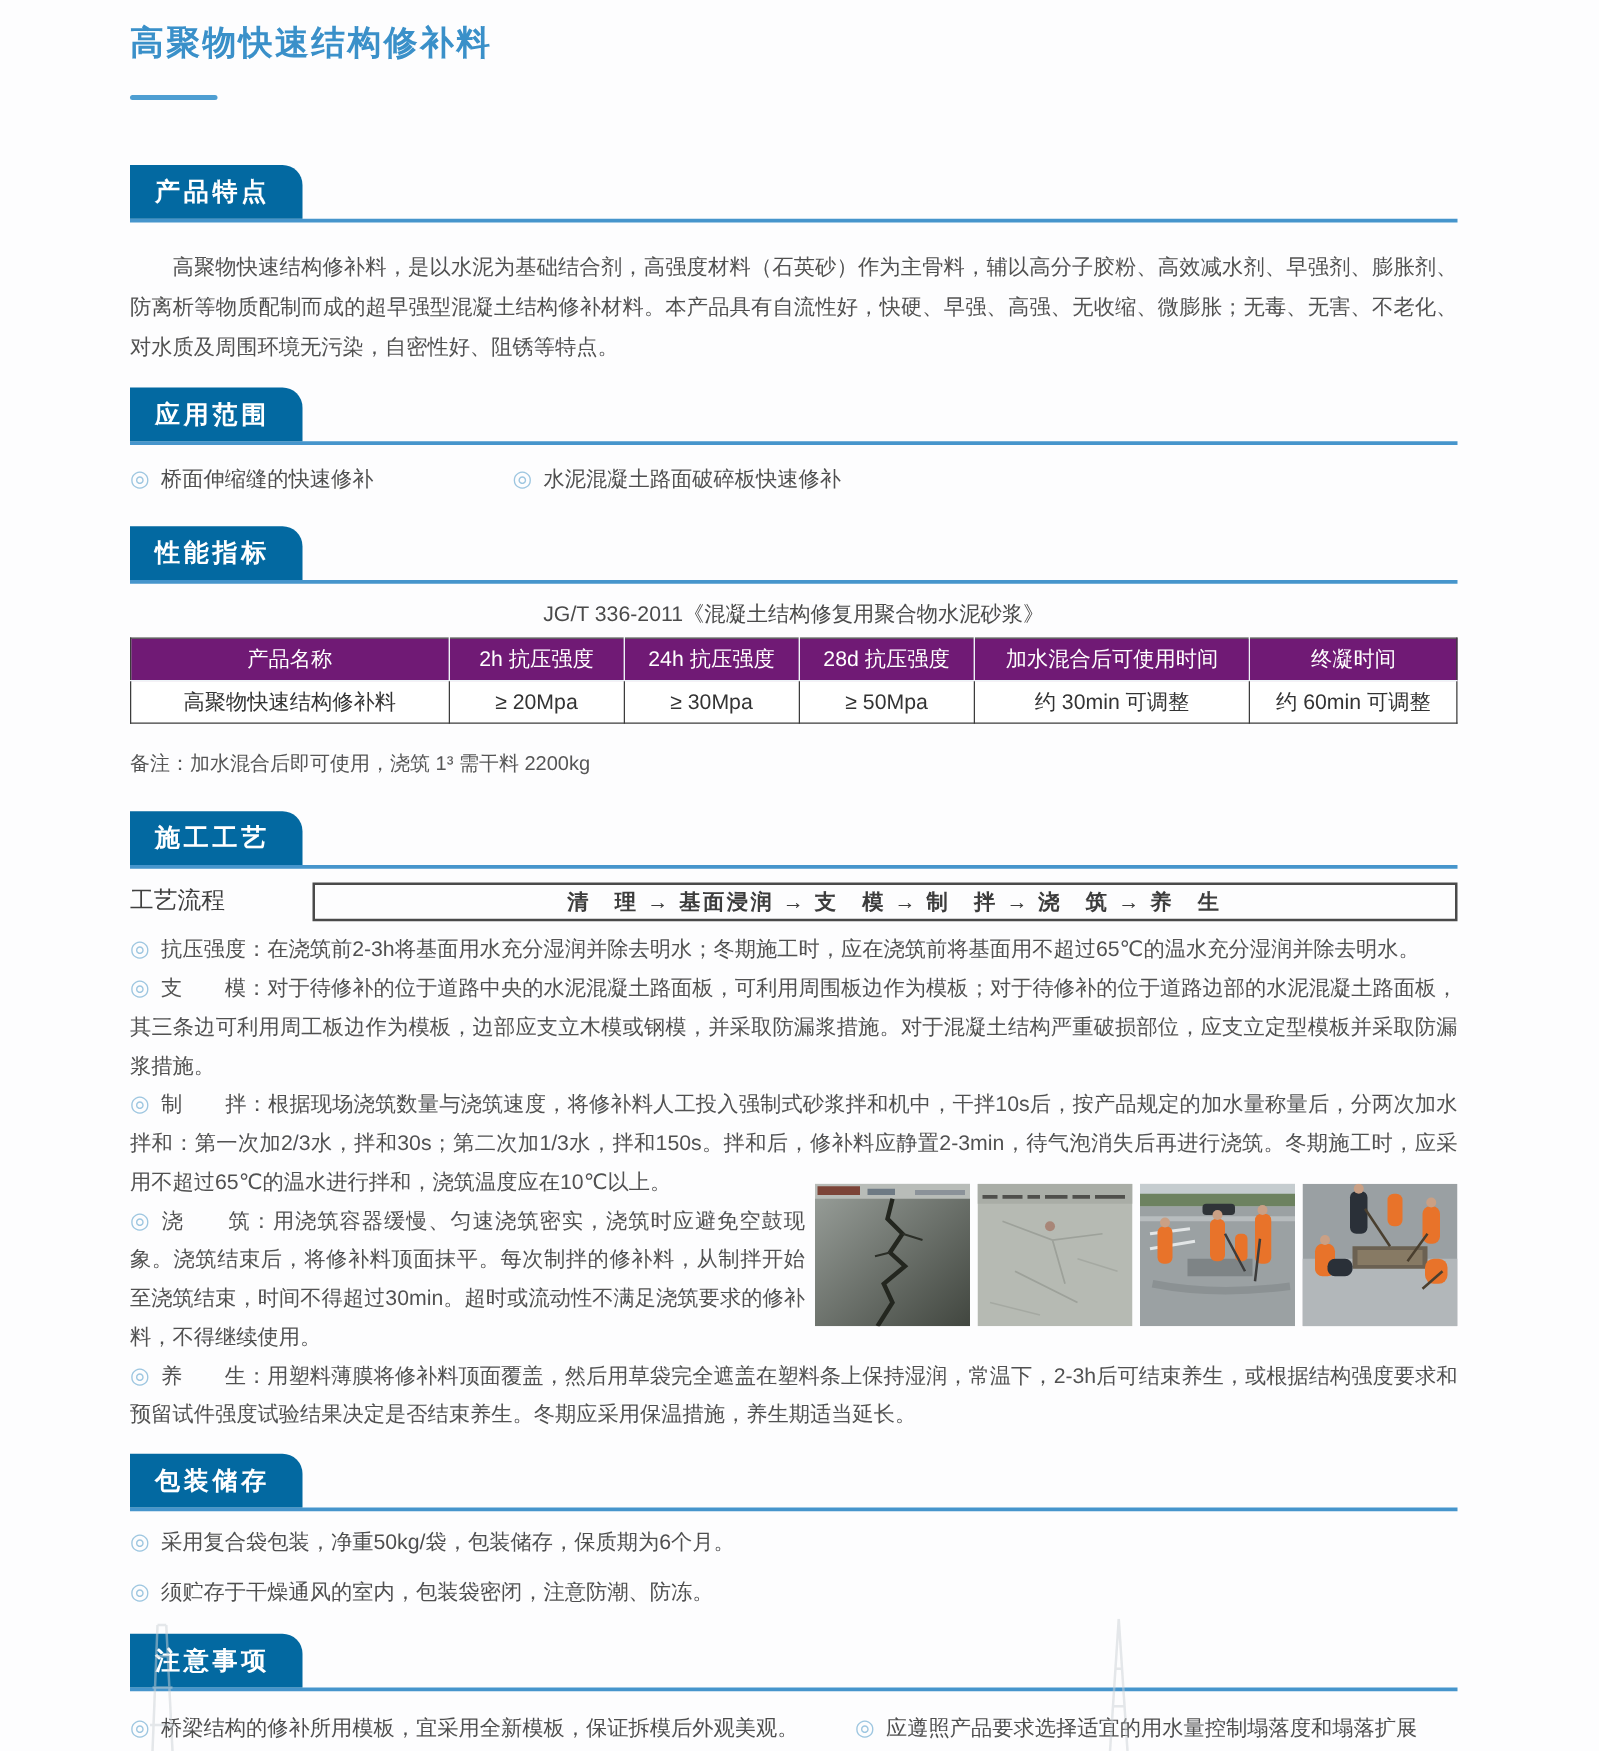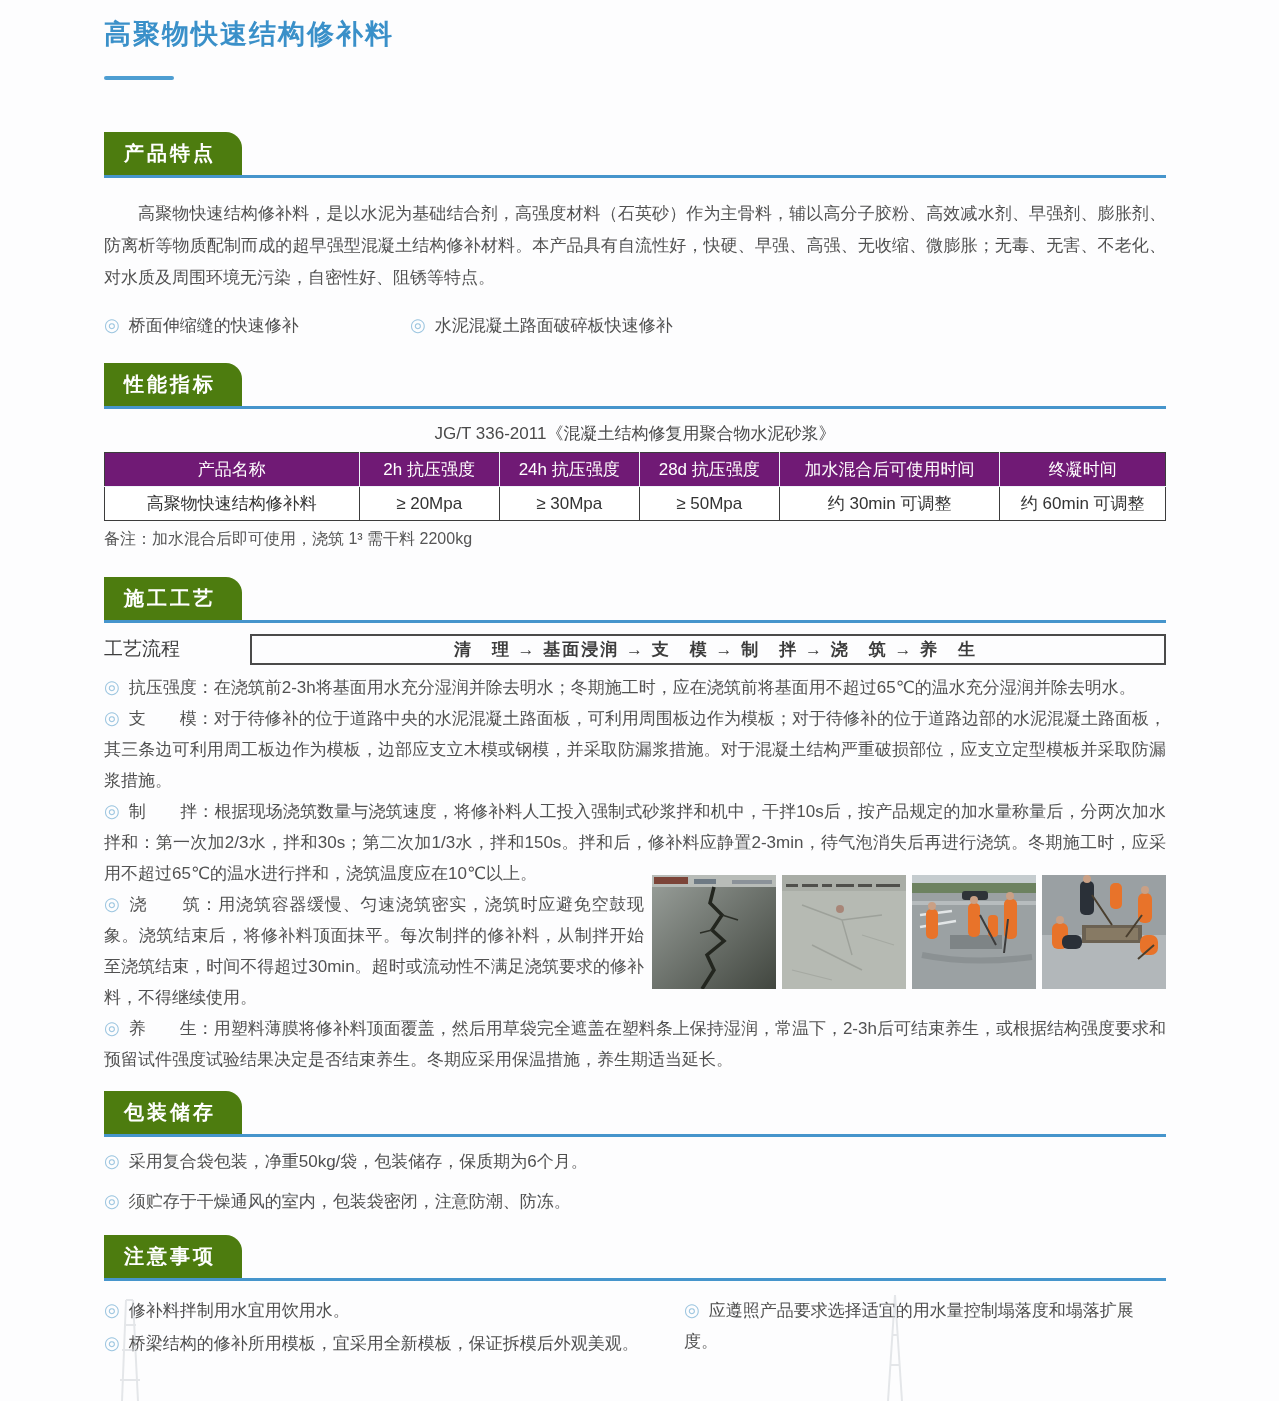--- a/index.html
+++ b/index.html
@@ -14,21 +14,21 @@
   .page { position:relative; padding:16px 113px 0 104px; }
 
   
   .doc-title { font-size:27px; font-weight:bold; color:#3a90c9; letter-spacing:2px; }
   .title-underline { width:70px; height:4px; background:#4e9ed2; margin-top:24px; border-radius:2px; }
 
   
   .sec-bar { border-bottom:3px solid #4695cc; }
   .sec-tab {
     display:inline-block; vertical-align:bottom;
-    background:#4d7c0f; color:#ffffff;
+    background:#0369a1; color:#ffffff;
     font-size:20px; font-weight:bold; letter-spacing:3px;
     padding:8px 26px 8px 20px;
     border-radius:0 16px 0 0;
   }
 
   .para {
     font-size:17px; line-height:32px; text-align:justify; color:#515151;
     margin:0;
   }
   .indent { text-indent:2em; }
@@ -48,21 +48,21 @@
     padding:5px 2px; border:1px solid #eef4f8; border-top:none;
   }
   table.perf th:first-child { border-left:none; }
   table.perf th:last-child { border-right:none; }
   table.perf td {
     border:1px solid #3c3c3c; text-align:center; font-size:17px; color:#333;
     padding:5px 2px; background:#fff;
   }
   table.perf { border:1px solid #3c3c3c; }
   .col-name { width:24%; } .col-s { width:13.2%; } .col-use { width:20.8%; } .col-final { width:15.6%; }
-  .perf-note { font-size:16px; color:#555; margin-top:8px; }
+  .perf-note { font-size:16px; color:#555; margin-top:22px; }
 
   
   .flow-row { display:flex; align-items:stretch; margin-top:11px; }
   .flow-label { width:146px; font-size:19px; color:#3f3f3f; line-height:30px; }
   .flow-box {
     flex:1; border:2px solid #4a4a4a; text-align:center;
     font-size:17px; font-weight:bold; color:#3c3c3c; line-height:27px;
     letter-spacing:2px;
     padding-left:15px;
   }
@@ -91,20 +91,23 @@
   <div class="title-underline"></div>
 
   <div style="margin-top:52px;">
     <div class="sec-bar">
       <span class="sec-tab">产品特点</span>
     </div>
     <p class="para indent" style="margin-top:20px;">高聚物快速结构修补料，是以水泥为基础结合剂，高强度材料（石英砂）作为主骨料，辅以高分子胶粉、高效减水剂、早强剂、膨胀剂、防离析等物质配制而成的超早强型混凝土结构修补材料。本产品具有自流性好，快硬、早强、高强、无收缩、微膨胀；无毒、无害、不老化、对水质及周围环境无污染，自密性好、阻锈等特点。</p>
   </div>
 
   <div style="margin-top:16px;">
+    <div class="sec-bar">
+      <span class="sec-tab">应用范围</span>
+    </div>
     <div class="apps-row">
       <div class="bullet-item">
         <span class="ring">◎</span><span>桥面伸缩缝的快速修补</span>
       </div>
       <div class="bullet-item">
         <span class="ring">◎</span><span>水泥混凝土路面破碎板快速修补</span>
       </div>
     </div>
   </div>
 
@@ -272,23 +275,20 @@
     </div>
   </div>
 
   <div style="margin-top:18px;">
     <div class="sec-bar">
       <span class="sec-tab">注意事项</span>
     </div>
     <div class="notice-cols">
       <div class="notice-col-left">
         <div class="bullet-item">
-          <span class="ring">◎</span><span>修补料拌制用水宜用饮用水。</span>
-        </div>
-        <div class="bullet-item">
           <span class="ring">◎</span><span>桥梁结构的修补所用模板，宜采用全新模板，保证拆模后外观美观。</span>
         </div>
 
       </div>
       <div class="notice-col-right">
         <div class="bullet-item">
           <span class="ring">◎</span><span>应遵照产品要求选择适宜的用水量控制塌落度和塌落扩展度。</span>
         </div>
 
       </div>

